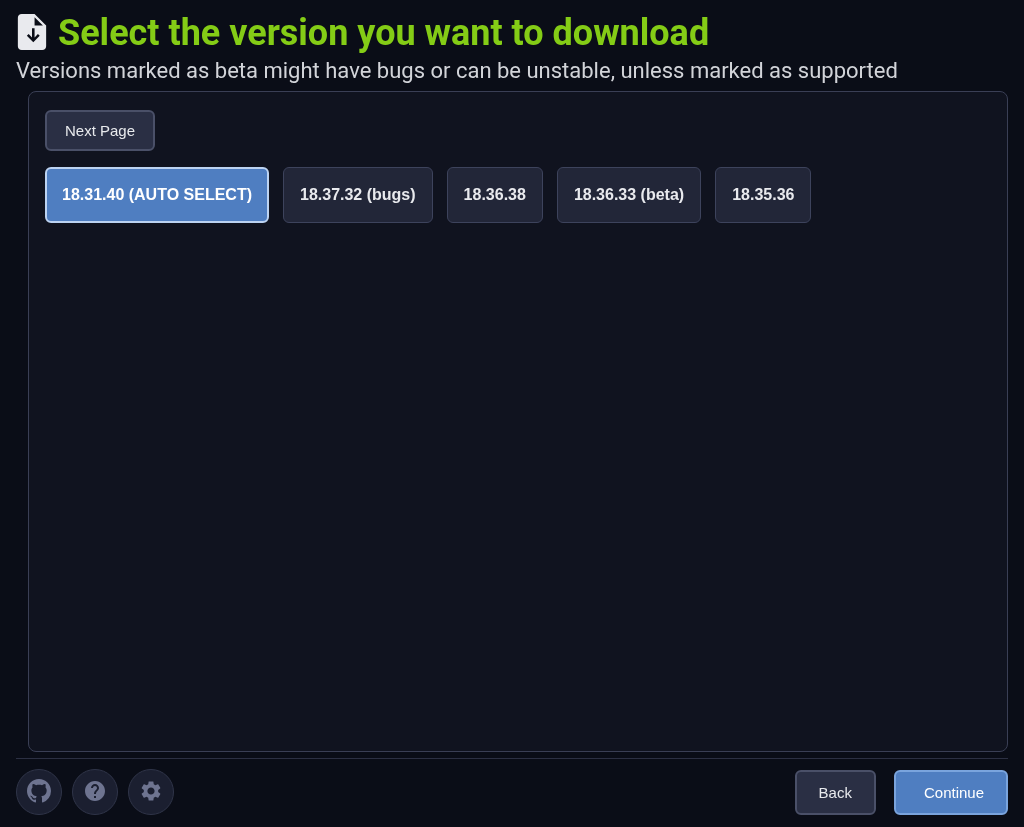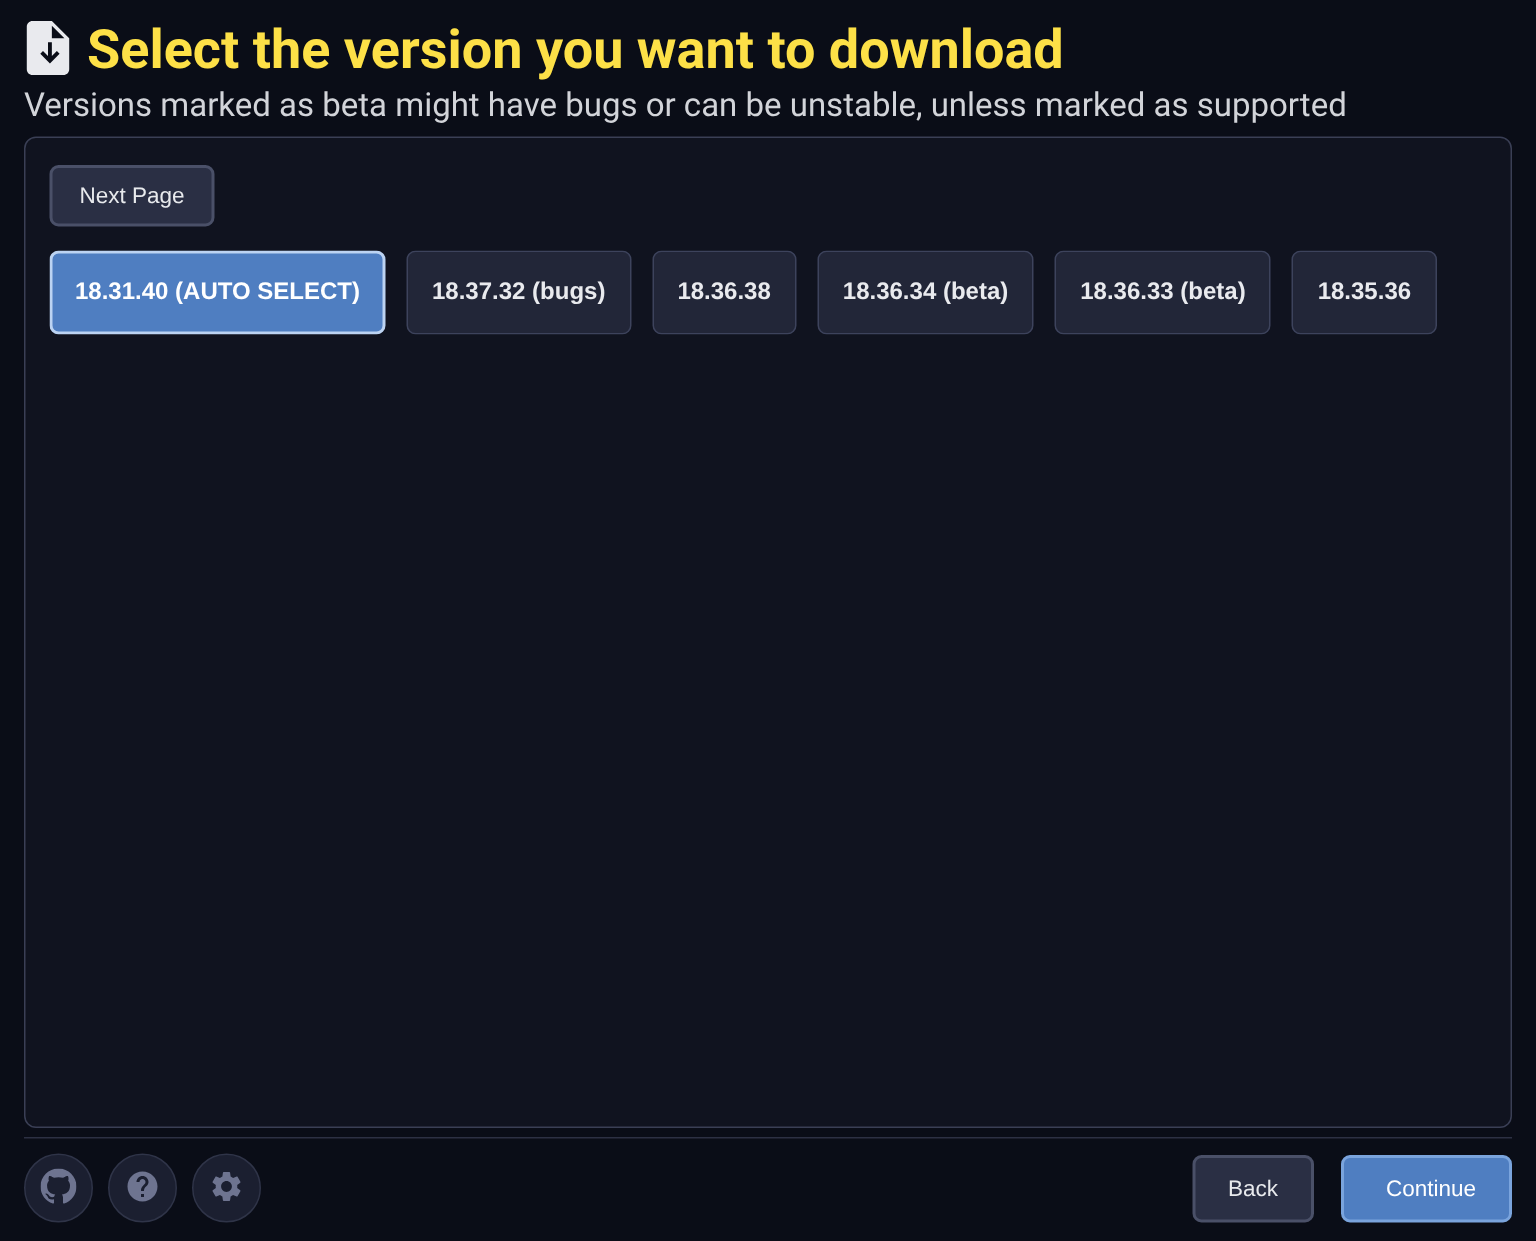--- a/index.html
+++ b/index.html
@@ -28,38 +28,39 @@
   }
   .title-row svg {
     width: 32px;
     height: 36px;
     flex-shrink: 0;
   }
   .title {
     font-size: 36px;
     font-weight: 700;
     line-height: 1.1;
-    color: #fde047;
+    color: #84cc16;
   }
   .subtitle {
     font-size: 22px;
     color: #d2d4d9;
     margin-top: 4px;
     font-weight: 400;
   }
   .panel {
     flex: 1;
     border: 1px solid #3a3f55;
     border-radius: 8px;
     padding: 18px 16px 14px 16px;
     display: flex;
     flex-direction: column;
     gap: 16px;
     background: #10131f;
     overflow: hidden;
+    margin-left: 12px;
   }
   .next-page-btn {
     align-self: flex-start;
     background: #2a2f44;
     color: #e8eaed;
     border: 2px solid #4a5068;
     border-radius: 6px;
     padding: 10px 18px;
     font-size: 15px;
     cursor: pointer;
@@ -149,21 +150,20 @@
     </div>
     <p class="subtitle">Versions marked as beta might have bugs or can be unstable, unless marked as supported</p>
   </div>
 
   <div class="panel">
     <button class="next-page-btn">Next Page</button>
     <div class="version-list" id="version-list">
         <button class="version-item selected">18.31.40 (AUTO SELECT)</button>
         <button class="version-item">18.37.32 (bugs)</button>
         <button class="version-item">18.36.38</button>
-        <button class="version-item">18.36.34 (beta)</button>
         <button class="version-item">18.36.33 (beta)</button>
         <button class="version-item">18.35.36</button>
       </div>
   </div>
 
   <div class="footer">
     <div class="footer-left">
       <button class="footer-icon-btn">
         <span>
           <svg viewBox="0 0 16 16">

